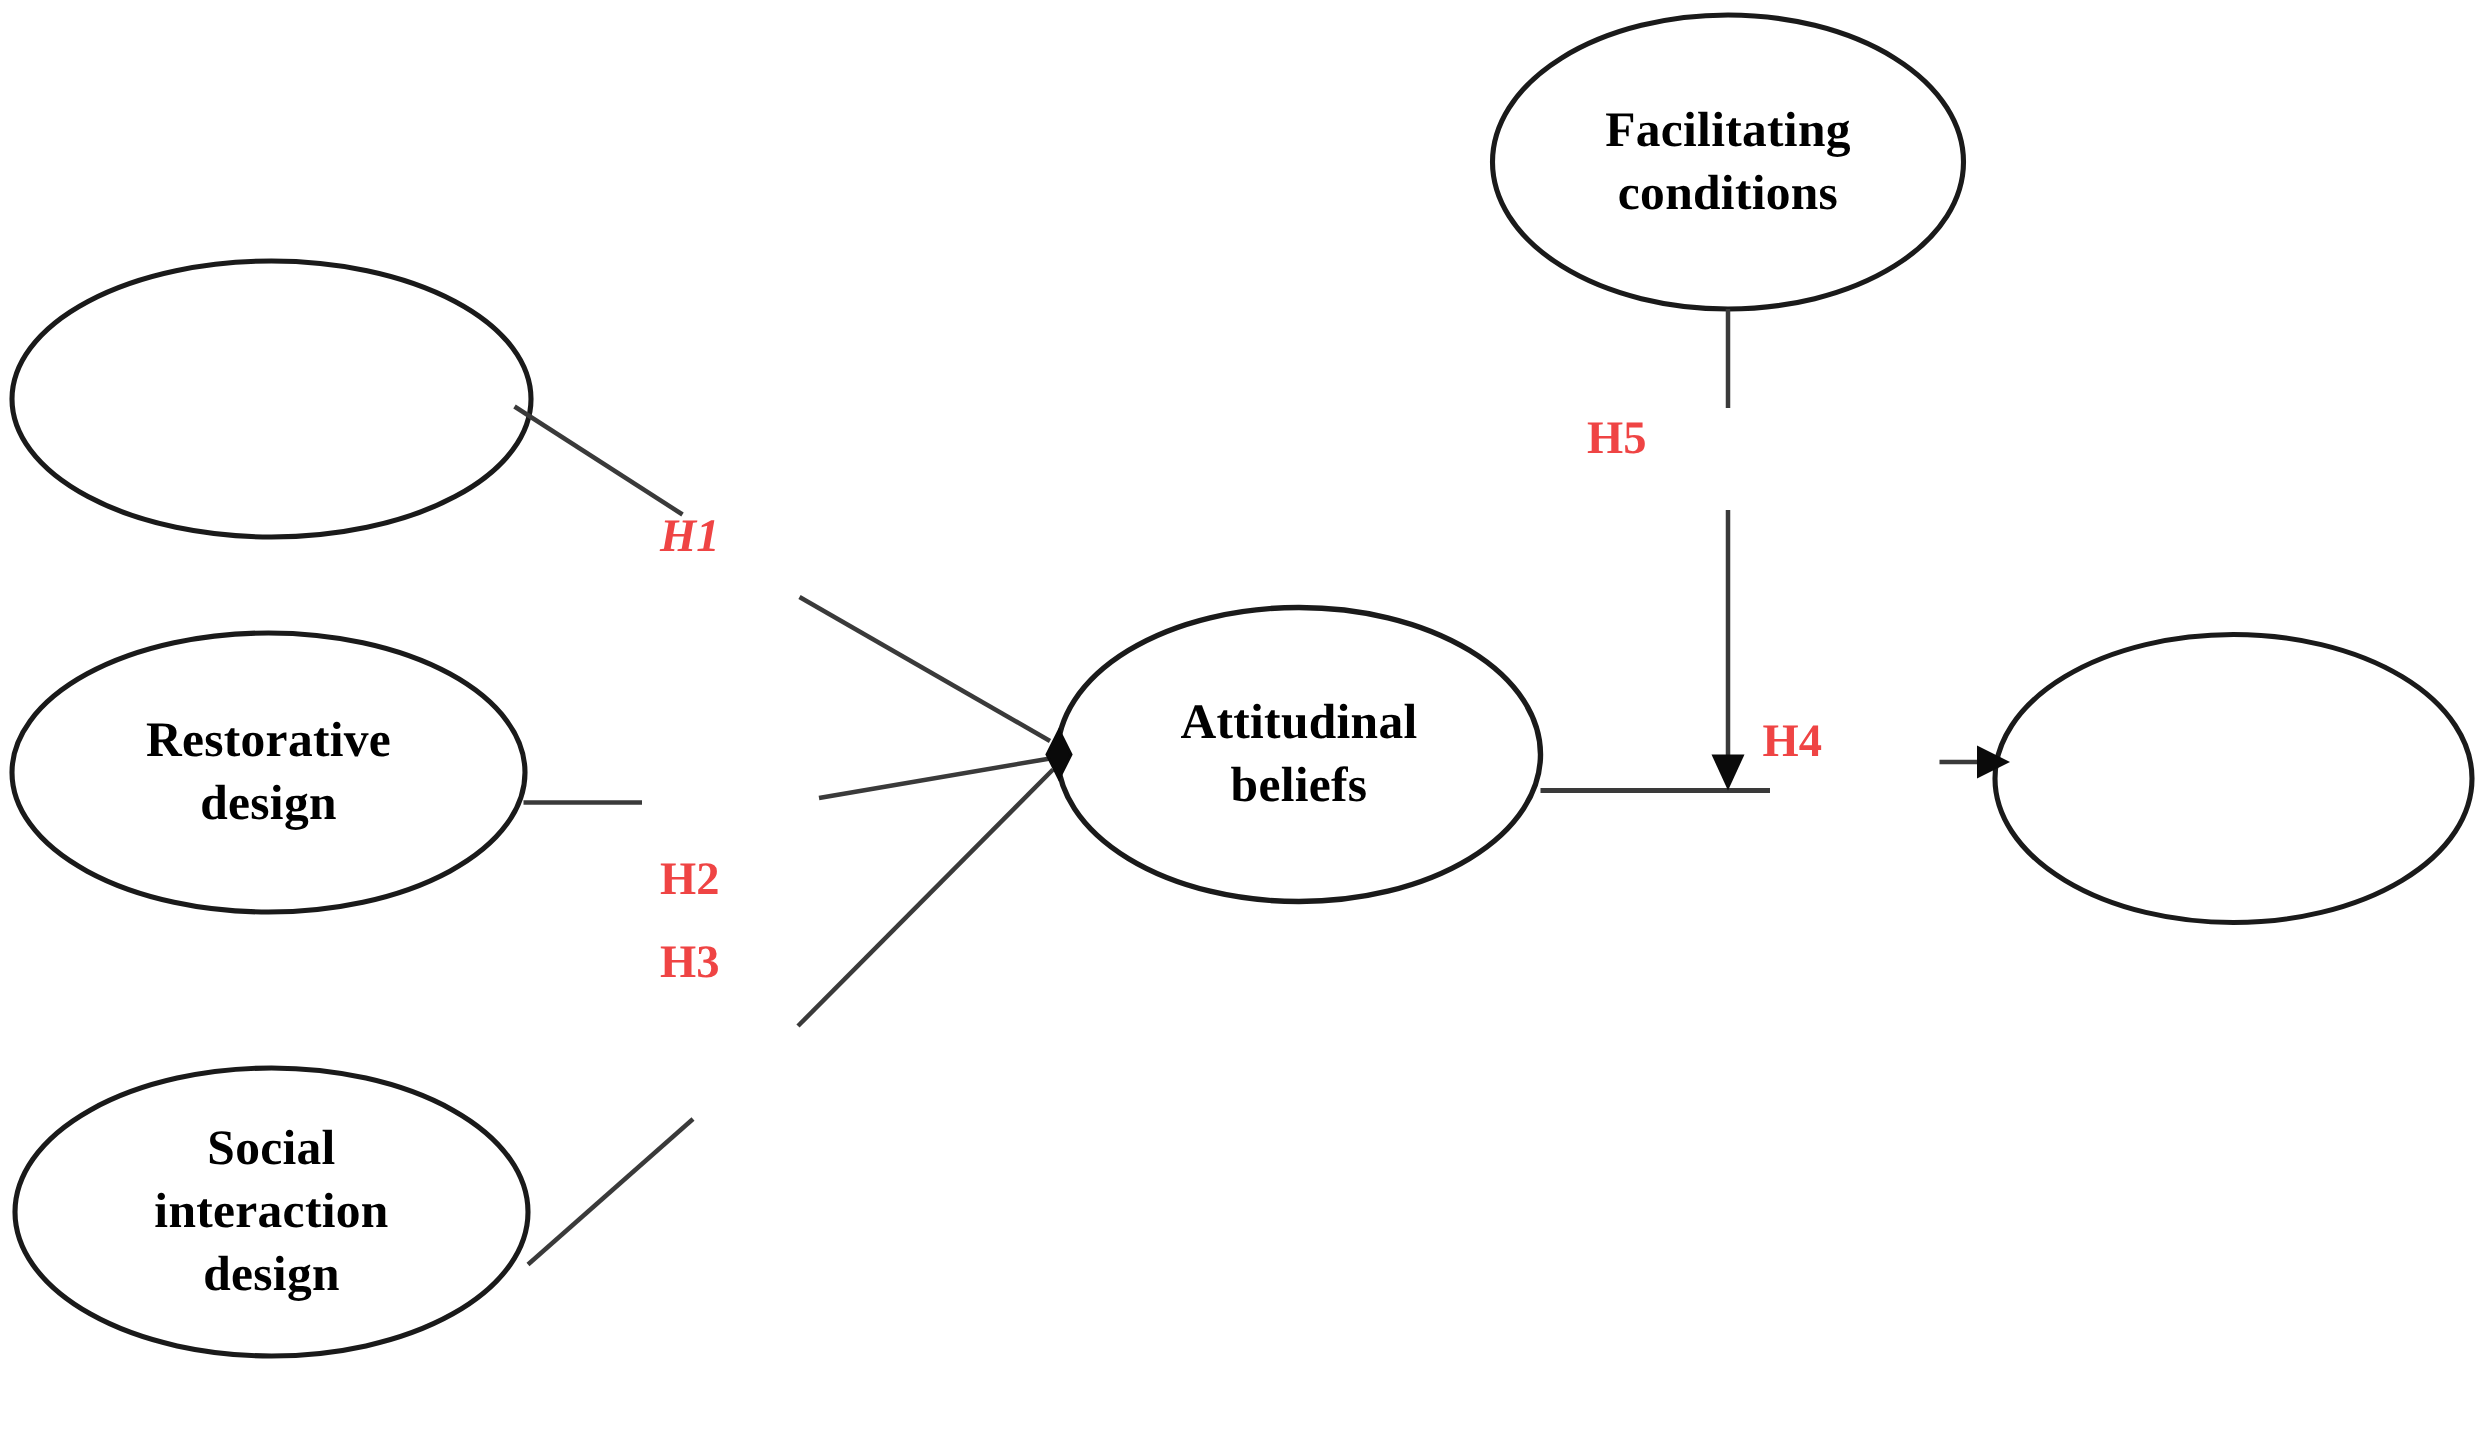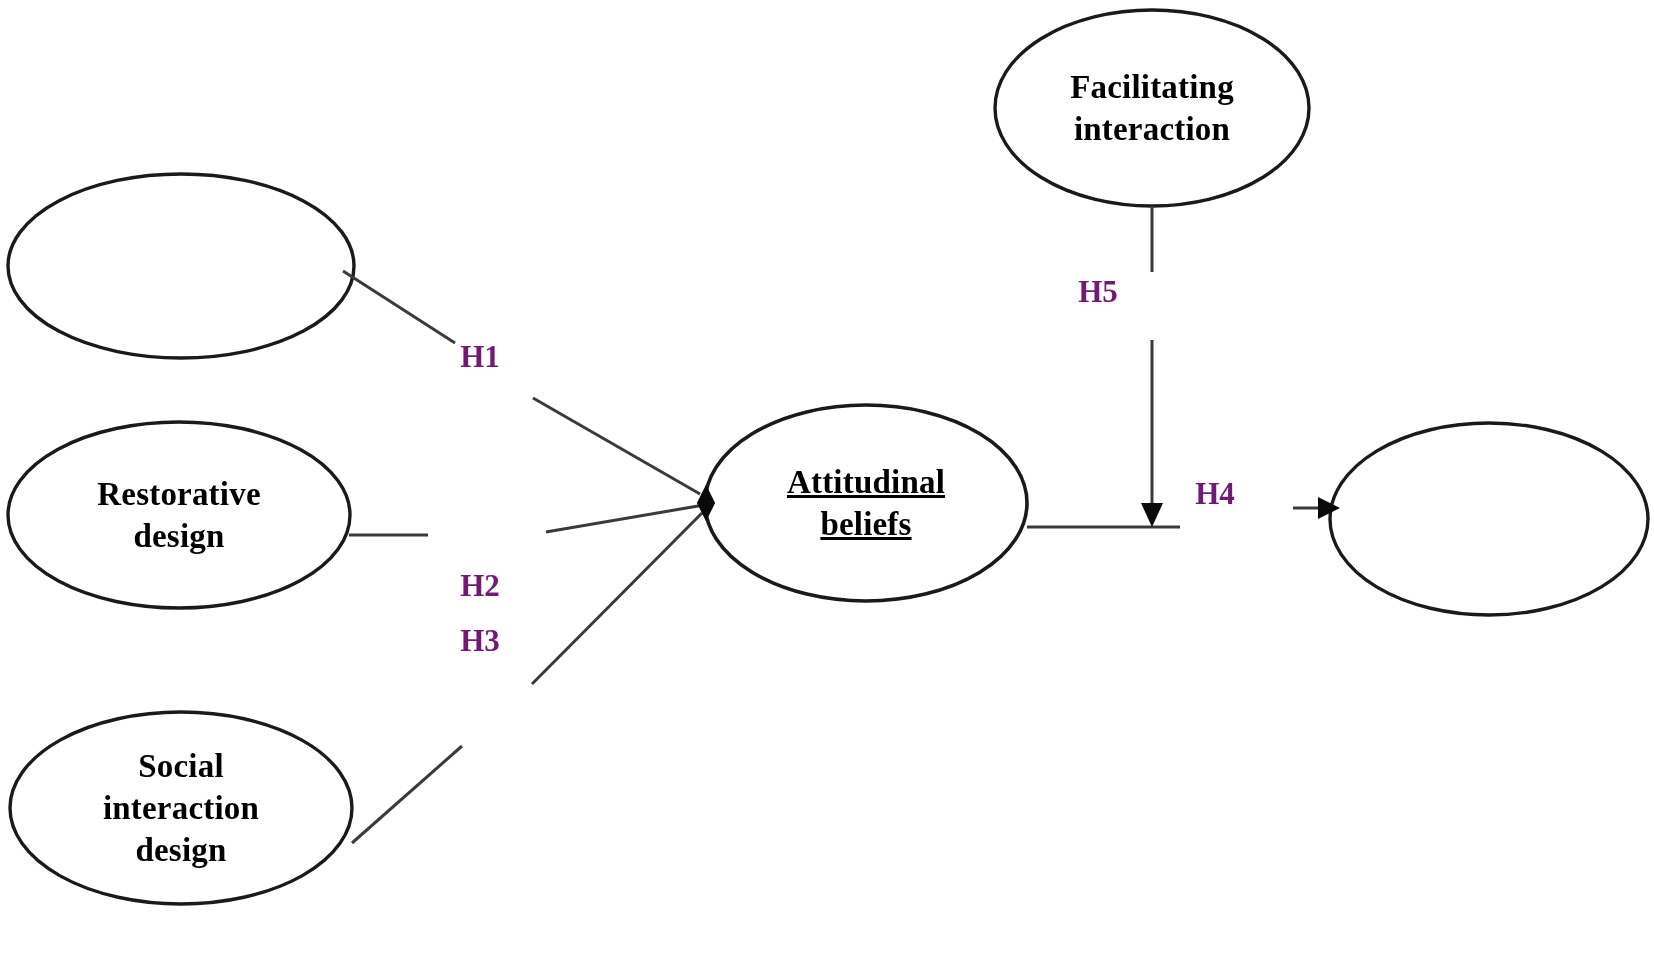--- a/index.html
+++ b/index.html
@@ -37,22 +37,22 @@
     pointer-events: none;
     white-space: pre-line;
     letter-spacing: 0.2px;
   }
   .path-label {
     position: absolute;
     font-family: "Liberation Serif", "DejaVu Serif", serif;
     font-weight: bold;
     font-size: 31px;
     line-height: 1;
-    color: #701a75;
-    text-align: center;
+    color: #ef4444;
+    text-align: left;
     white-space: nowrap;
   }
 </style>
 </head>
 <body>
 
 <div id="stage">
 
   <svg class="diagram-svg" viewBox="0 0 1654 956" xmlns="http://www.w3.org/2000/svg">
 
@@ -99,28 +99,28 @@
   </svg>
 
 
   <div class="node-label" style="left:8px; top:422px; width:342px; height:186px;">Restorative
 design</div>
 
   <div class="node-label" style="left:10px; top:712px; width:342px; height:192px;text-align:center;">Social
 interaction
 design</div>
 
-  <div class="node-label" style="left:705px; top:405px; width:322px; height:196px;text-decoration:underline;">Attitudinal
+  <div class="node-label" style="left:705px; top:405px; width:322px; height:196px;">Attitudinal
 beliefs</div>
 
   <div class="node-label" style="left:995px; top:10px; width:314px; height:196px;">Facilitating
-interaction</div>
+conditions</div>
 
 
-  <div class="path-label" style="left:440px; top:341px; width:80px;">H1</div>
+  <div class="path-label" style="left:440px; top:341px; width:80px;font-style:italic;">H1</div>
 
   <div class="path-label" style="left:440px; top:530px; width:80px;margin-top:40px;">H2</div>
 
   <div class="path-label" style="left:440px; top:625px; width:80px;">H3</div>
 
   <div class="path-label" style="left:1175px; top:478px; width:80px;">H4</div>
 
   <div class="path-label" style="left:1058px; top:276px; width:80px;">H5</div>
 
 </div>

